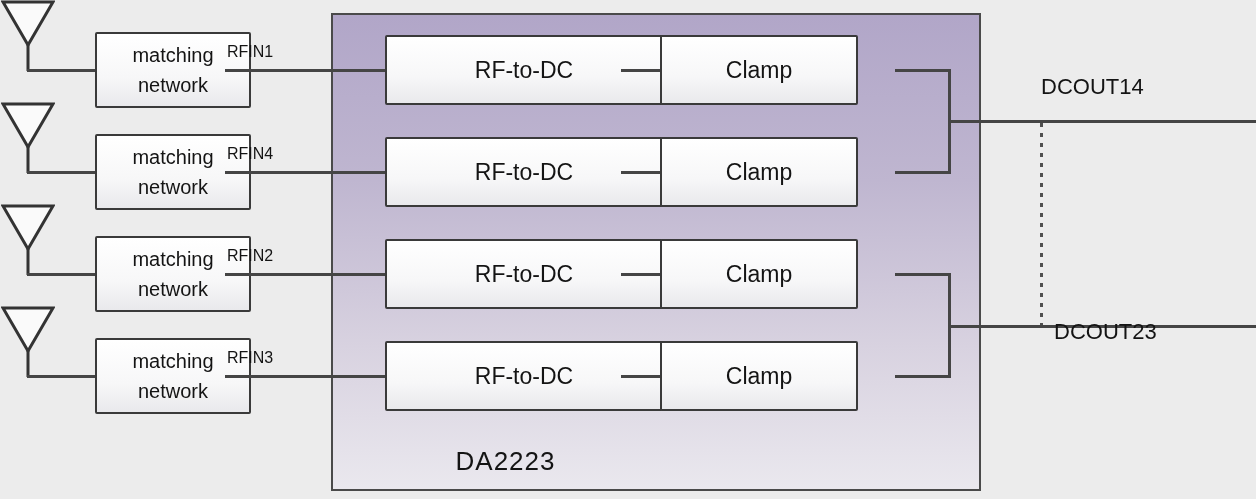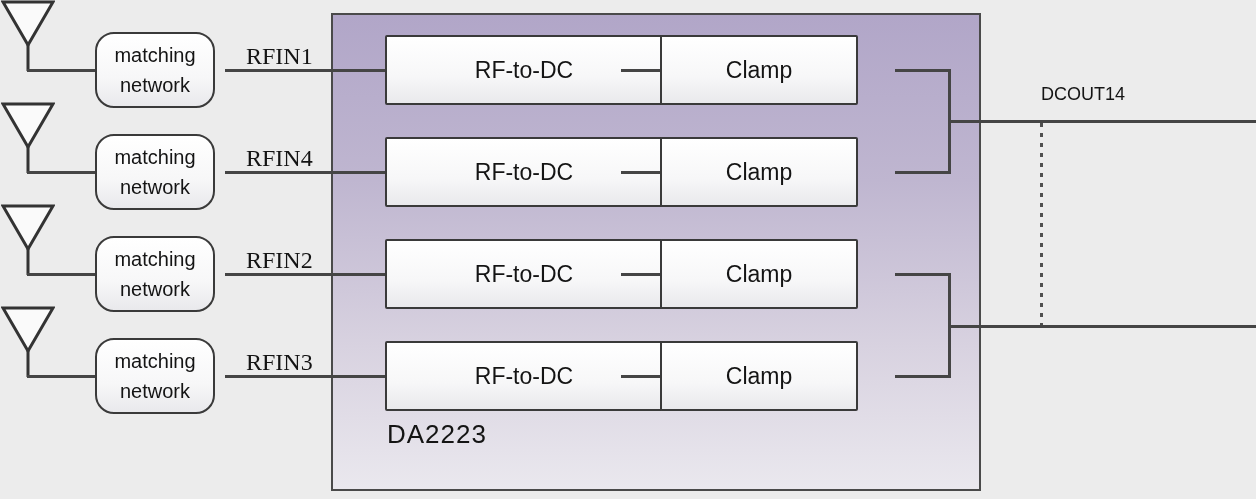--- a/index.html
+++ b/index.html
@@ -8,21 +8,21 @@
     background:#ececec; overflow:hidden;
     font-family:"Liberation Sans", sans-serif; color:#141414;
   }
   
   .chip {
     position:absolute; left:331px; top:13px; width:650px; height:478px;
     box-sizing:border-box; border:2px solid #4a4a4a;
     background:linear-gradient(180deg,#b1a6c8 0%,#bfb6d0 35%,#d8d2e0 70%,#eae8ee 100%);
   }
   .chip-label {
-    position:absolute; left:54px; top:404px; width:237px; 
+    position:absolute; left:54px; top:431px; width:237px; text-align:center;
     font-size:26px; letter-spacing:1px;
   }
   
   .row { position:absolute; left:0; top:0; width:100%; height:0; }
   .r1{top:70px} .r2{top:172px} .r3{top:274px} .r4{top:376px}
   
   .wire { position:absolute; background:#454545; }
   .hw   { height:3px; top:-1px; }
   .aw   { left:27px;  width:70px; }
   .rfw  { left:225px; width:161px; }
@@ -37,27 +37,27 @@
     position:absolute; left:1040px; top:123px; width:3px; height:202px;
     background:repeating-linear-gradient(180deg,#4f4f4f 0 4px,rgba(0,0,0,0) 4px 10px);
   }
   
   .box {
     position:absolute; box-sizing:border-box; border:2px solid #3a3a3a; border-radius:2px;
     background:linear-gradient(180deg,#ffffff 0%,#f7f7f8 60%,#e9e9ec 100%);
     display:flex; flex-direction:column; align-items:center; justify-content:center;
     text-align:center;
   }
-  .matching { left:95px;  top:-38px; width:120px; height:76px; font-size:20px; line-height:30px;border-radius:19px; }
+  .matching { left:95px;  top:-38px; width:156px; height:76px; font-size:20px; line-height:30px; }
   .rfbox    { left:385px; top:-35px; width:278px; height:70px; font-size:23px; }
   .clampbox { left:660px; top:-35px; width:198px; height:70px; font-size:23px; }
   
   .pin-label { position:absolute; white-space:nowrap; }
-  .rfin   { left:246px;  top:-27px; font-size:24px;font-family:Liberation Serif, serif; }
-  .dcout1 { left:1041px; top:84px;  font-size:18px; }
+  .rfin   { left:227px;  top:-27px; font-size:16px; }
+  .dcout1 { left:1041px; top:74px;  font-size:22px; }
   .dcout2 { left:1054px; top:319px; font-size:22px; }
   
   .antenna-svg { position:absolute; left:1px; top:-70px; width:54px; height:71px; }
 </style>
 </head>
 <body>
 
 <div class="stage">
 
   <div class="chip">
@@ -136,14 +136,15 @@
     <div class="wire hw cw"></div>
   </div>
 
   <div class="wire jv j1"></div>
   <div class="wire jv j2"></div>
   <div class="wire o1"></div>
   <div class="wire o2"></div>
   <div class="dash"></div>
 
   <div class="pin-label dcout1">DCOUT14</div>
+  <div class="pin-label dcout2">DCOUT23</div>
 
 </div>
 
 </body></html>

